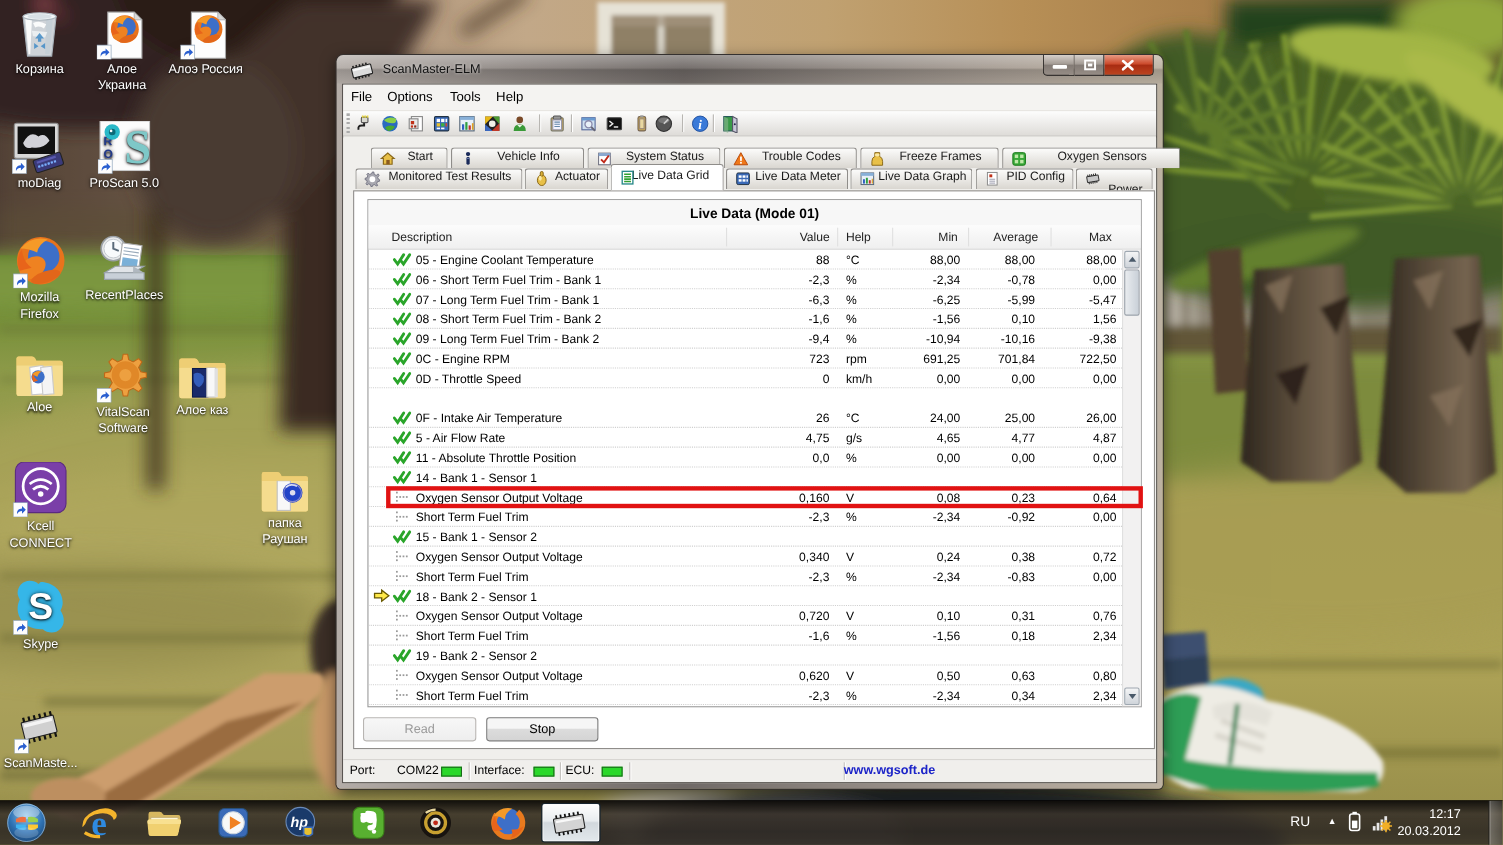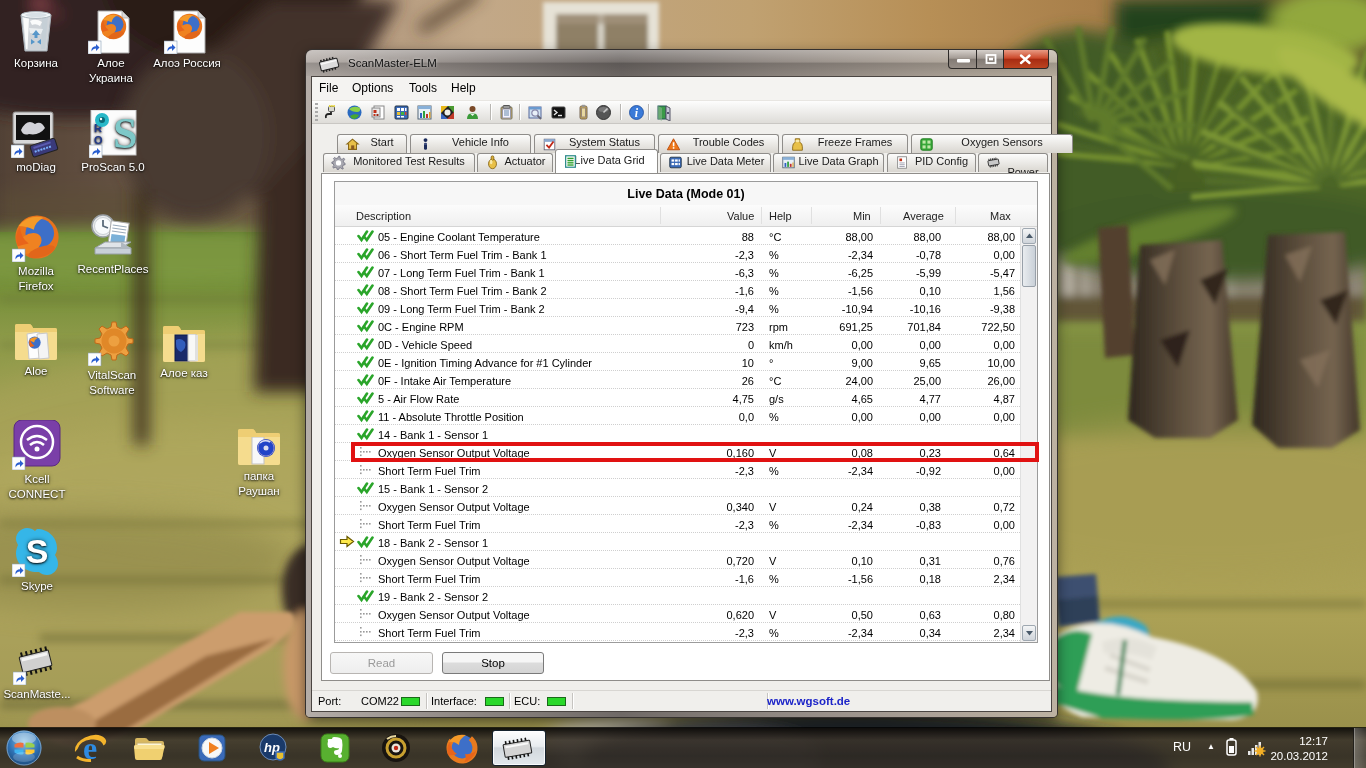--- a/index.html
+++ b/index.html
@@ -921,38 +921,26 @@
                 <div class="gc-un">rpm</div>
                 <div class="gc-min">691,25</div>
                 <div class="gc-avg">701,84</div>
                 <div class="gc-max">722,50</div>
               </div>
 <div class="grow" style="top:108px">
                 <div style="left:22px;top:2px"><svg width="17" height="14" viewBox="0 0 17 14">
                     <path d="M1.5 7 L4.5 11 L10 2.5" fill="none" stroke="#2aa52a" stroke-width="2.6" stroke-linecap="round"></path>
                     <path d="M7 7.5 L9.8 11 L15.5 2.5" fill="none" stroke="#2aa52a" stroke-width="2.6" stroke-linecap="round"></path>
                   </svg></div>
-                <div class="gc-desc">0D - Vehicle Speed</div>
+                <div class="gc-desc">0D - Throttle Speed</div>
                 <div class="gc-val">0</div>
                 <div class="gc-un">km/h</div>
                 <div class="gc-min">0,00</div>
                 <div class="gc-avg">0,00</div>
                 <div class="gc-max">0,00</div>
-              </div>
-<div class="grow" style="top:126px">
-                <div style="left:22px;top:2px"><svg width="17" height="14" viewBox="0 0 17 14">
-                    <path d="M1.5 7 L4.5 11 L10 2.5" fill="none" stroke="#2aa52a" stroke-width="2.6" stroke-linecap="round"></path>
-                    <path d="M7 7.5 L9.8 11 L15.5 2.5" fill="none" stroke="#2aa52a" stroke-width="2.6" stroke-linecap="round"></path>
-                  </svg></div>
-                <div class="gc-desc">0E - Ignition Timing Advance for #1 Cylinder</div>
-                <div class="gc-val">10</div>
-                <div class="gc-un">°</div>
-                <div class="gc-min">9,00</div>
-                <div class="gc-avg">9,65</div>
-                <div class="gc-max">10,00</div>
               </div>
 <div class="grow" style="top:144px">
                 <div style="left:22px;top:2px"><svg width="17" height="14" viewBox="0 0 17 14">
                     <path d="M1.5 7 L4.5 11 L10 2.5" fill="none" stroke="#2aa52a" stroke-width="2.6" stroke-linecap="round"></path>
                     <path d="M7 7.5 L9.8 11 L15.5 2.5" fill="none" stroke="#2aa52a" stroke-width="2.6" stroke-linecap="round"></path>
                   </svg></div>
                 <div class="gc-desc">0F - Intake Air Temperature</div>
                 <div class="gc-val">26</div>
                 <div class="gc-un">°C</div>
                 <div class="gc-min">24,00</div>

